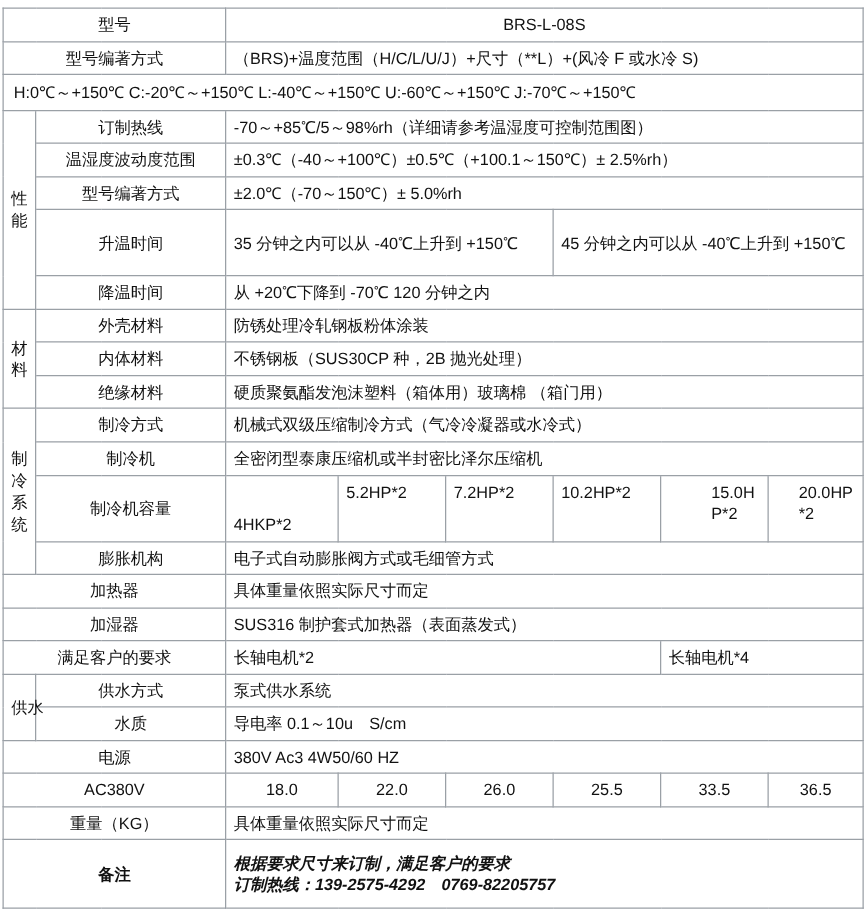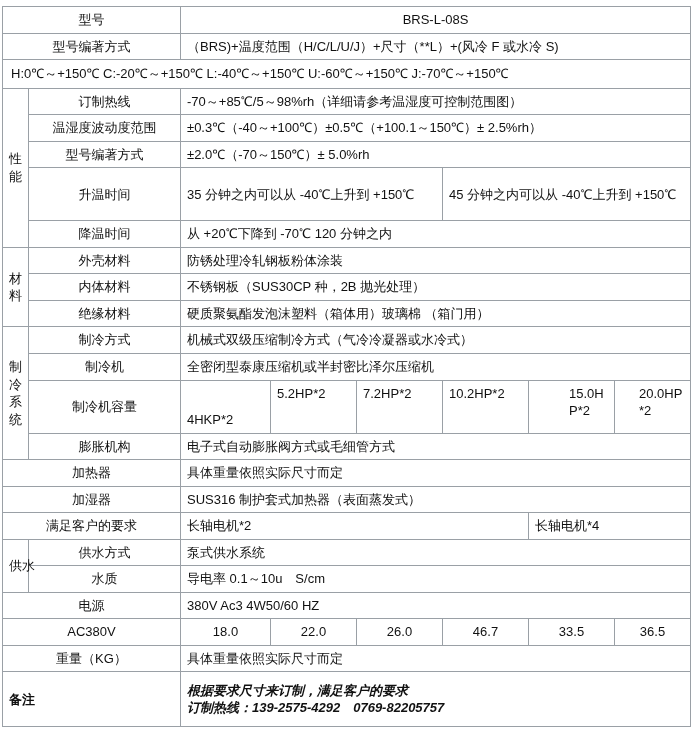--- a/index.html
+++ b/index.html
@@ -48,20 +48,21 @@
     padding: 2px 2px;
   }
   .vlabel span { display: block; }
   .rowlabel {
     text-align: center;
     white-space: nowrap;
   }
   .note-label {
     color: #d40000;
     font-weight: bold;
+    text-align: center;
   }
   .note-body {
     color: #d40000;
     font-weight: bold;
     line-height: 1.7;
   }
   .tall { height: 44px; }
 </style>
 </head>
 <body>
@@ -194,21 +195,21 @@
     <tr>
       <td class="center rowlabel" colspan="3">电源</td>
       <td class="left" colspan="6">380V  Ac3 4W50/60 HZ</td>
     </tr>
 
     <tr>
       <td class="center rowlabel" colspan="3">AC380V</td>
       <td class="center">18.0</td>
       <td class="center">22.0</td>
       <td class="center">26.0</td>
-      <td class="center">46.7</td>
+      <td class="center">25.5</td>
       <td class="center">33.5</td>
       <td class="center">36.5</td>
     </tr>
 
     <tr>
       <td class="center rowlabel" colspan="3">重量（KG）</td>
       <td class="left" colspan="6">具体重量依照实际尺寸而定</td>
     </tr>
 
     <tr>

